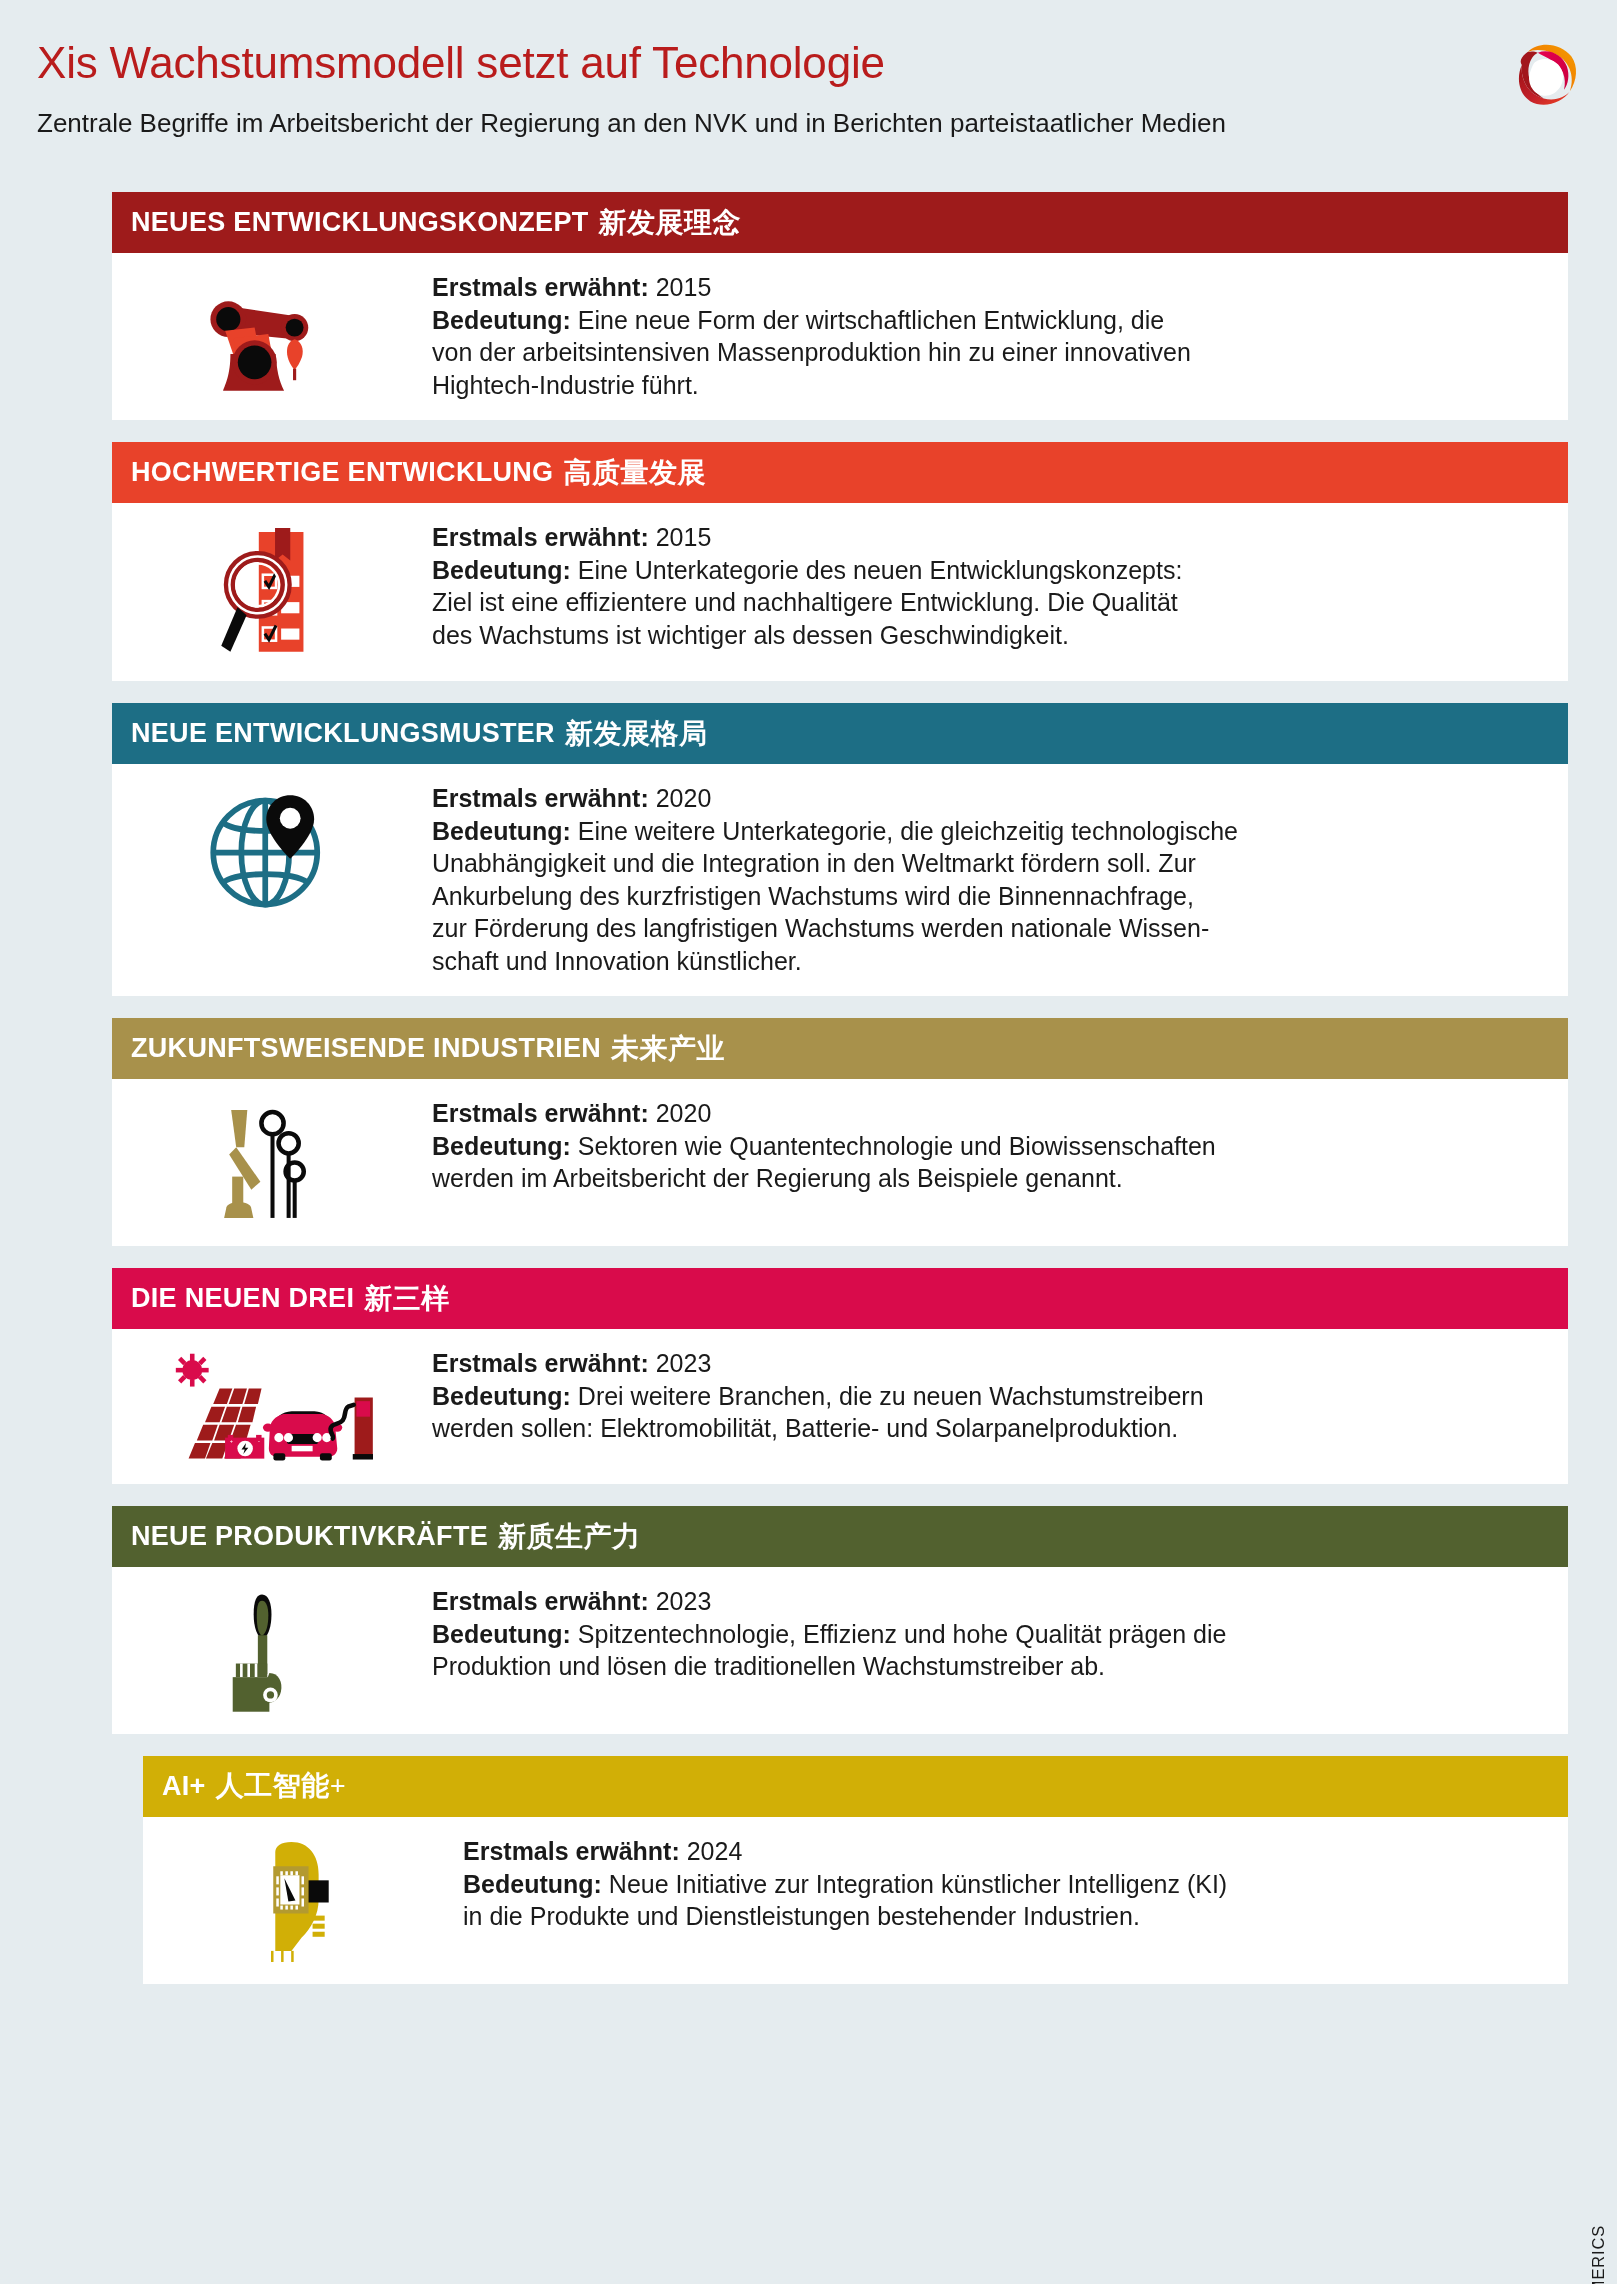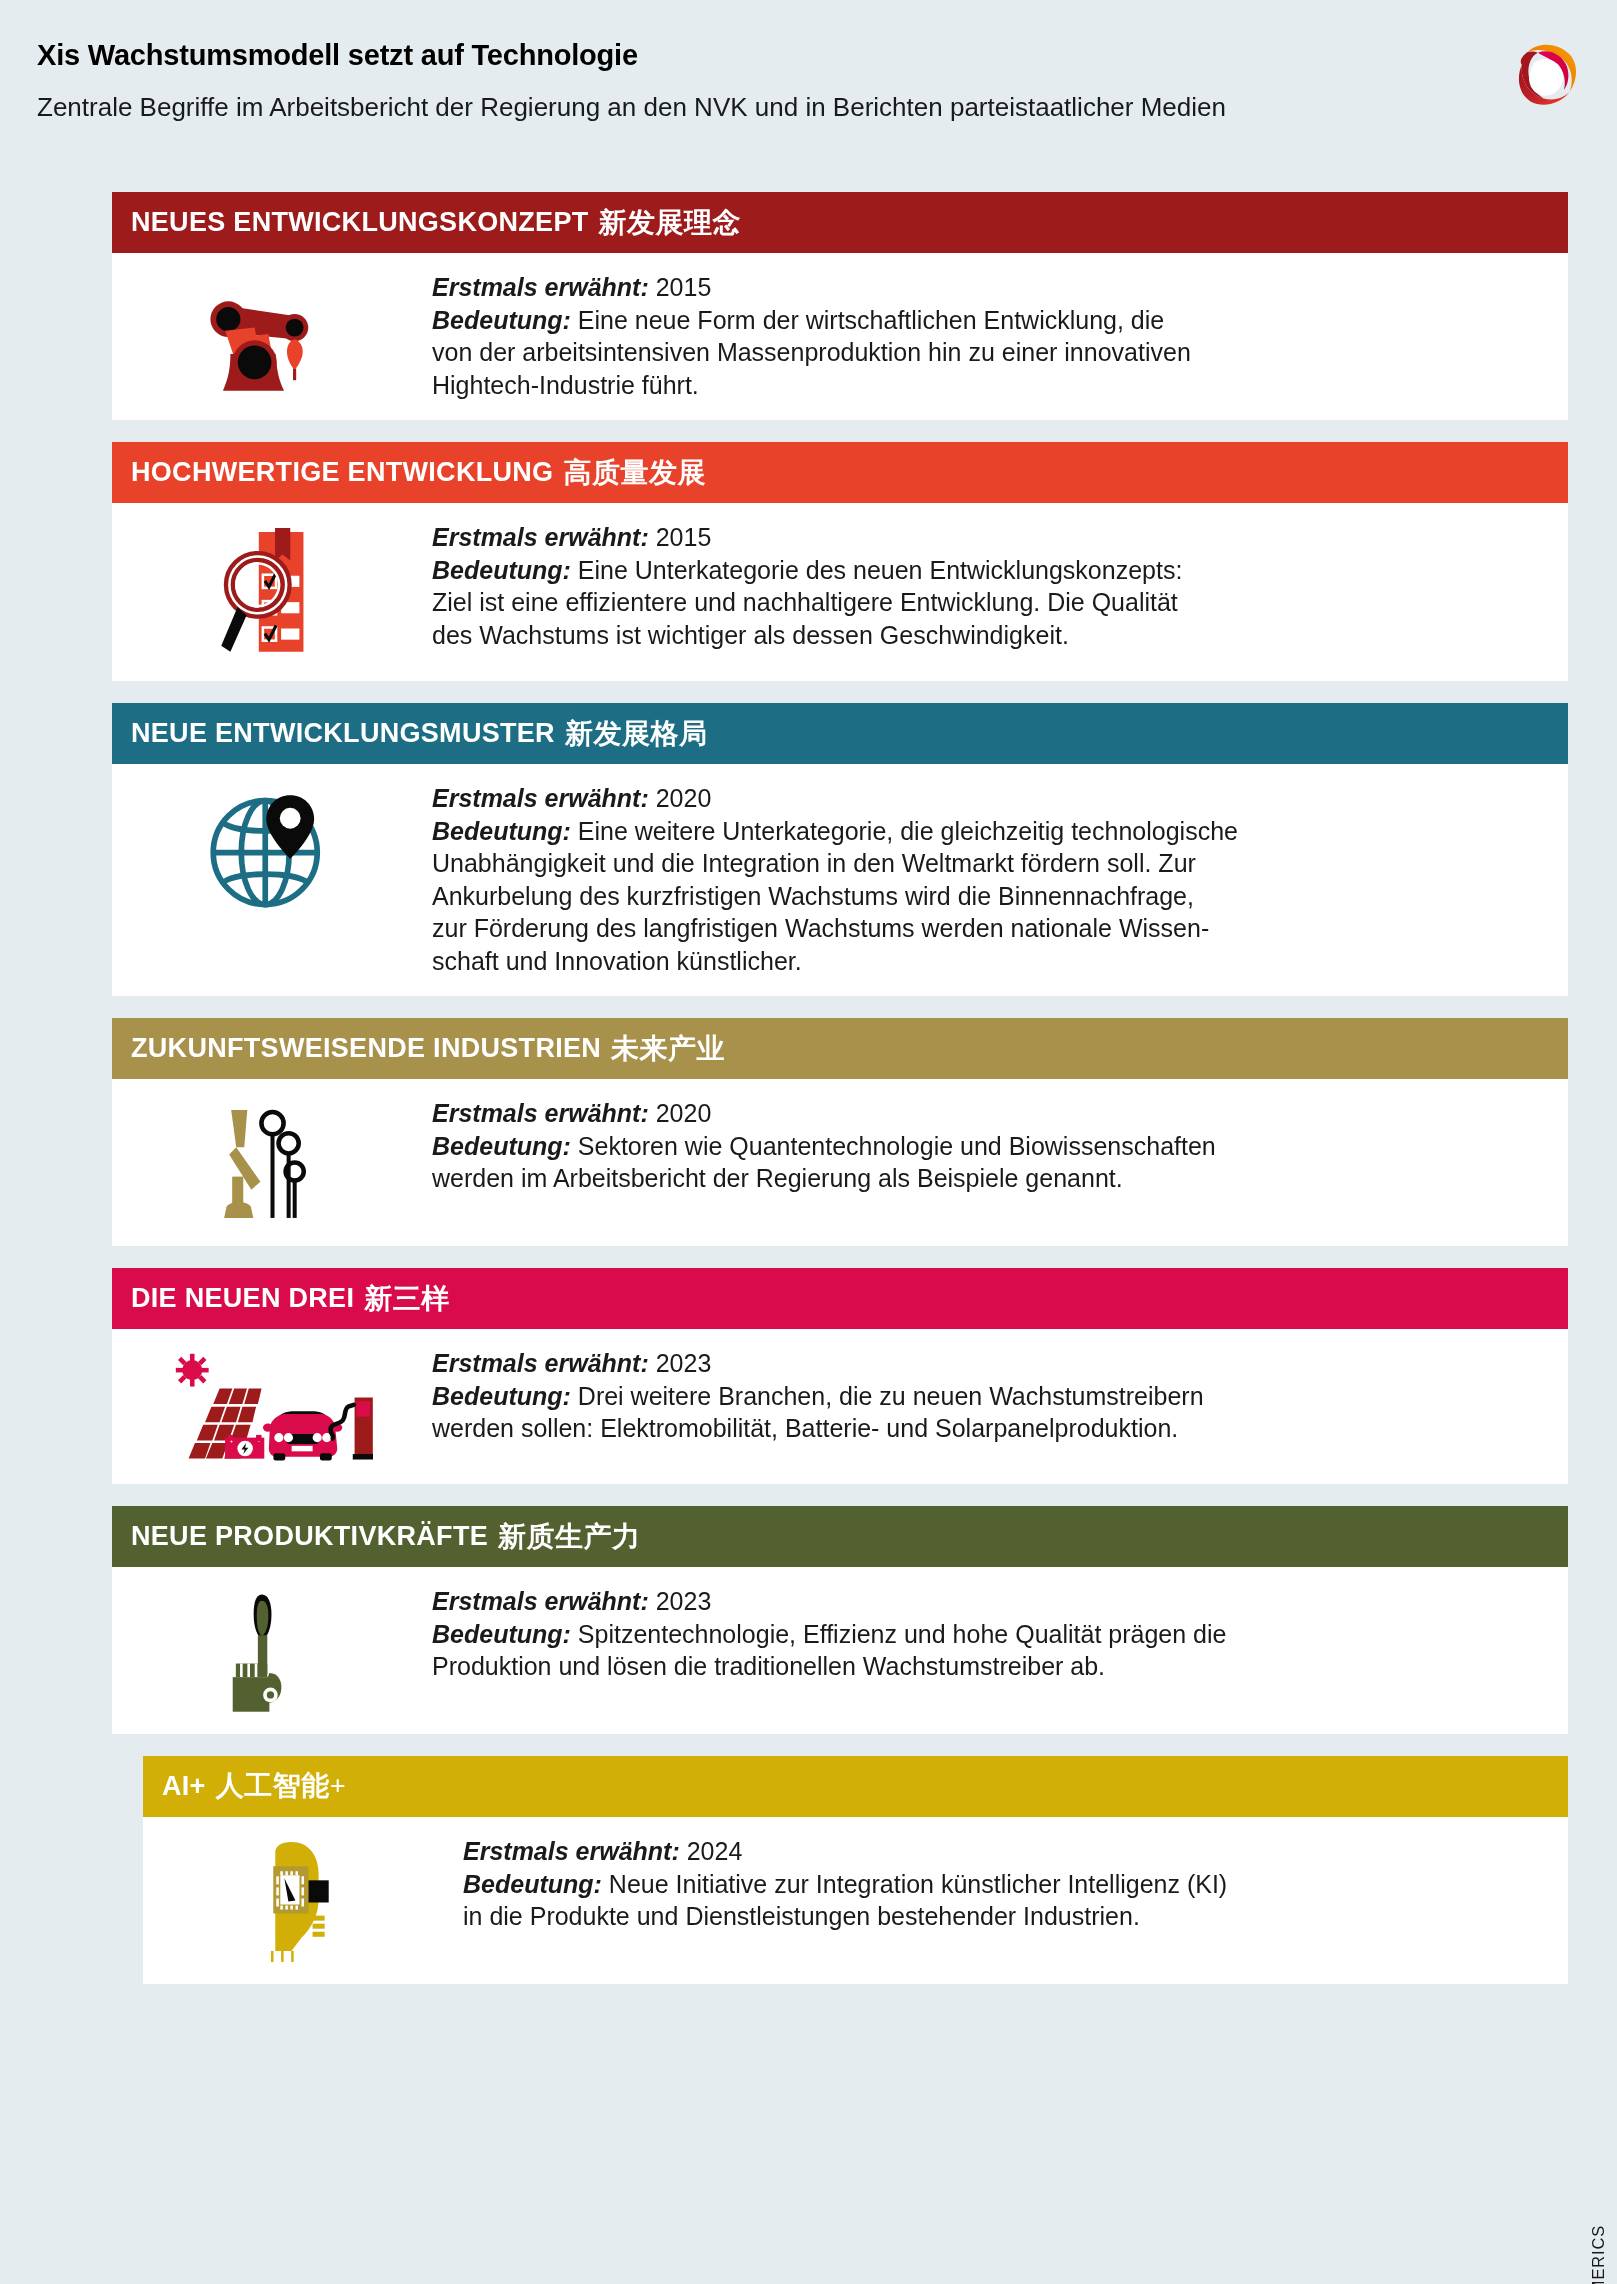--- a/index.html
+++ b/index.html
@@ -18,23 +18,23 @@
     padding: 0;
   }
 
   
   .header {
     position: relative;
     padding: 40px 0 0 37px;
     height: 192px;
   }
   .title {
-    font-size: 29px;
-    font-weight: 700;
-    color: #000000;
+    font-size: 44px;
+    font-weight: 400;
+    color: #b91c1c;
     letter-spacing: -0.2px;
     line-height: 1.05;
     white-space: nowrap;
   }
   .subtitle {
     margin-top: 22px;
     font-size: 26px;
     font-weight: 400;
     color: #1a1a1a;
     line-height: 1.2;
@@ -91,21 +91,21 @@
   .iconcell svg { display: block; }
   .textcell {
     flex: 1 1 auto;
     padding-top: 2.7px;
   }
   .line {
     font-size: 25px;
     line-height: 1.30;
     color: #1a1a1a;
   }
-  .line b { font-weight: 700; font-style: italic; }
+  .line b { font-weight: 700; }
   .copyright {
     position: absolute;
     right: 10px;
     bottom: 22px;
     font-size: 16.4px;
     color: #1a1a1a;
     letter-spacing: 0.9px;
     writing-mode: vertical-rl;
     transform: rotate(180deg);
     white-space: nowrap;

